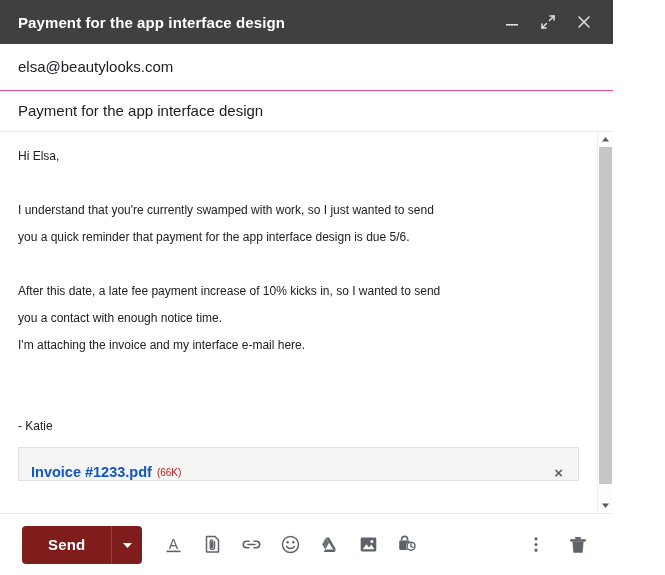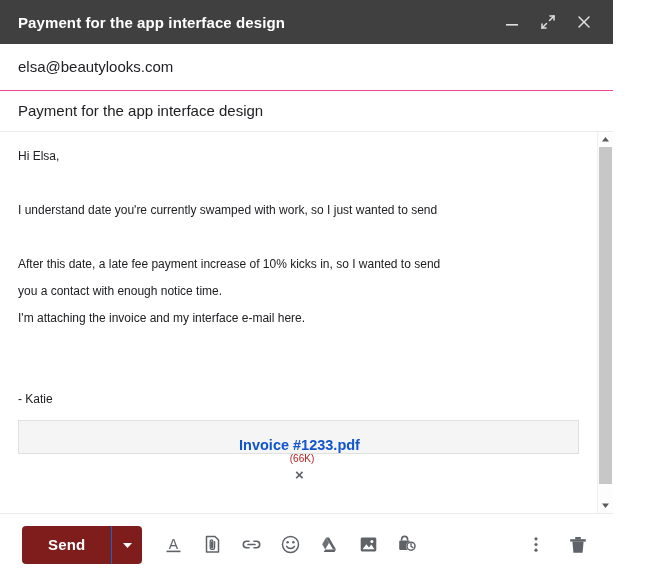--- a/index.html
+++ b/index.html
@@ -105,21 +105,20 @@
   
   .attachment-chip {
     margin: 7px 0 0 0;
     height: 34px;
     background: #f5f5f5;
     border: 1px solid #e0e0e0;
     box-sizing: border-box;
     display: flex;
     align-items: center;
     padding: 16px 10px 0 12px;
-    flex-direction: column;
   }
   .attach-name {
     color: #1155cc;
     font-weight: bold;
     font-size: 14.5px;
     text-decoration: none;
     cursor: pointer;
   }
   .attach-size {
     color: #b91c1c;
@@ -281,21 +280,22 @@
 
   <div class="field-row field-subject">
     <span class="field-text" title="Subject">Payment for the app interface design</span>
   </div>
 
   <div class="body-wrap">
 
     <div class="body-scroll">
       <div class="body-line">Hi Elsa,</div>
       <div class="body-line blank"></div>
-      <div class="body-line">I understand date you're currently swamped with work, so I just wanted to send</div>
+      <div class="body-line">I understand that you're currently swamped with work, so I just wanted to send</div>
+      <div class="body-line">you a quick reminder that payment for the app interface design is due 5/6.</div>
       <div class="body-line blank"></div>
       <div class="body-line">After this date, a late fee payment increase of 10% kicks in, so I wanted to send</div>
       <div class="body-line">you a contact with enough notice time.</div>
       <div class="body-line">I'm attaching the invoice and my interface e-mail here.</div>
       <div class="body-line blank"></div>
       <div class="body-line blank"></div>
       <div class="body-line">- Katie</div>
 
       <div class="attachment-chip">
         <span class="attach-name">Invoice #1233.pdf</span>

